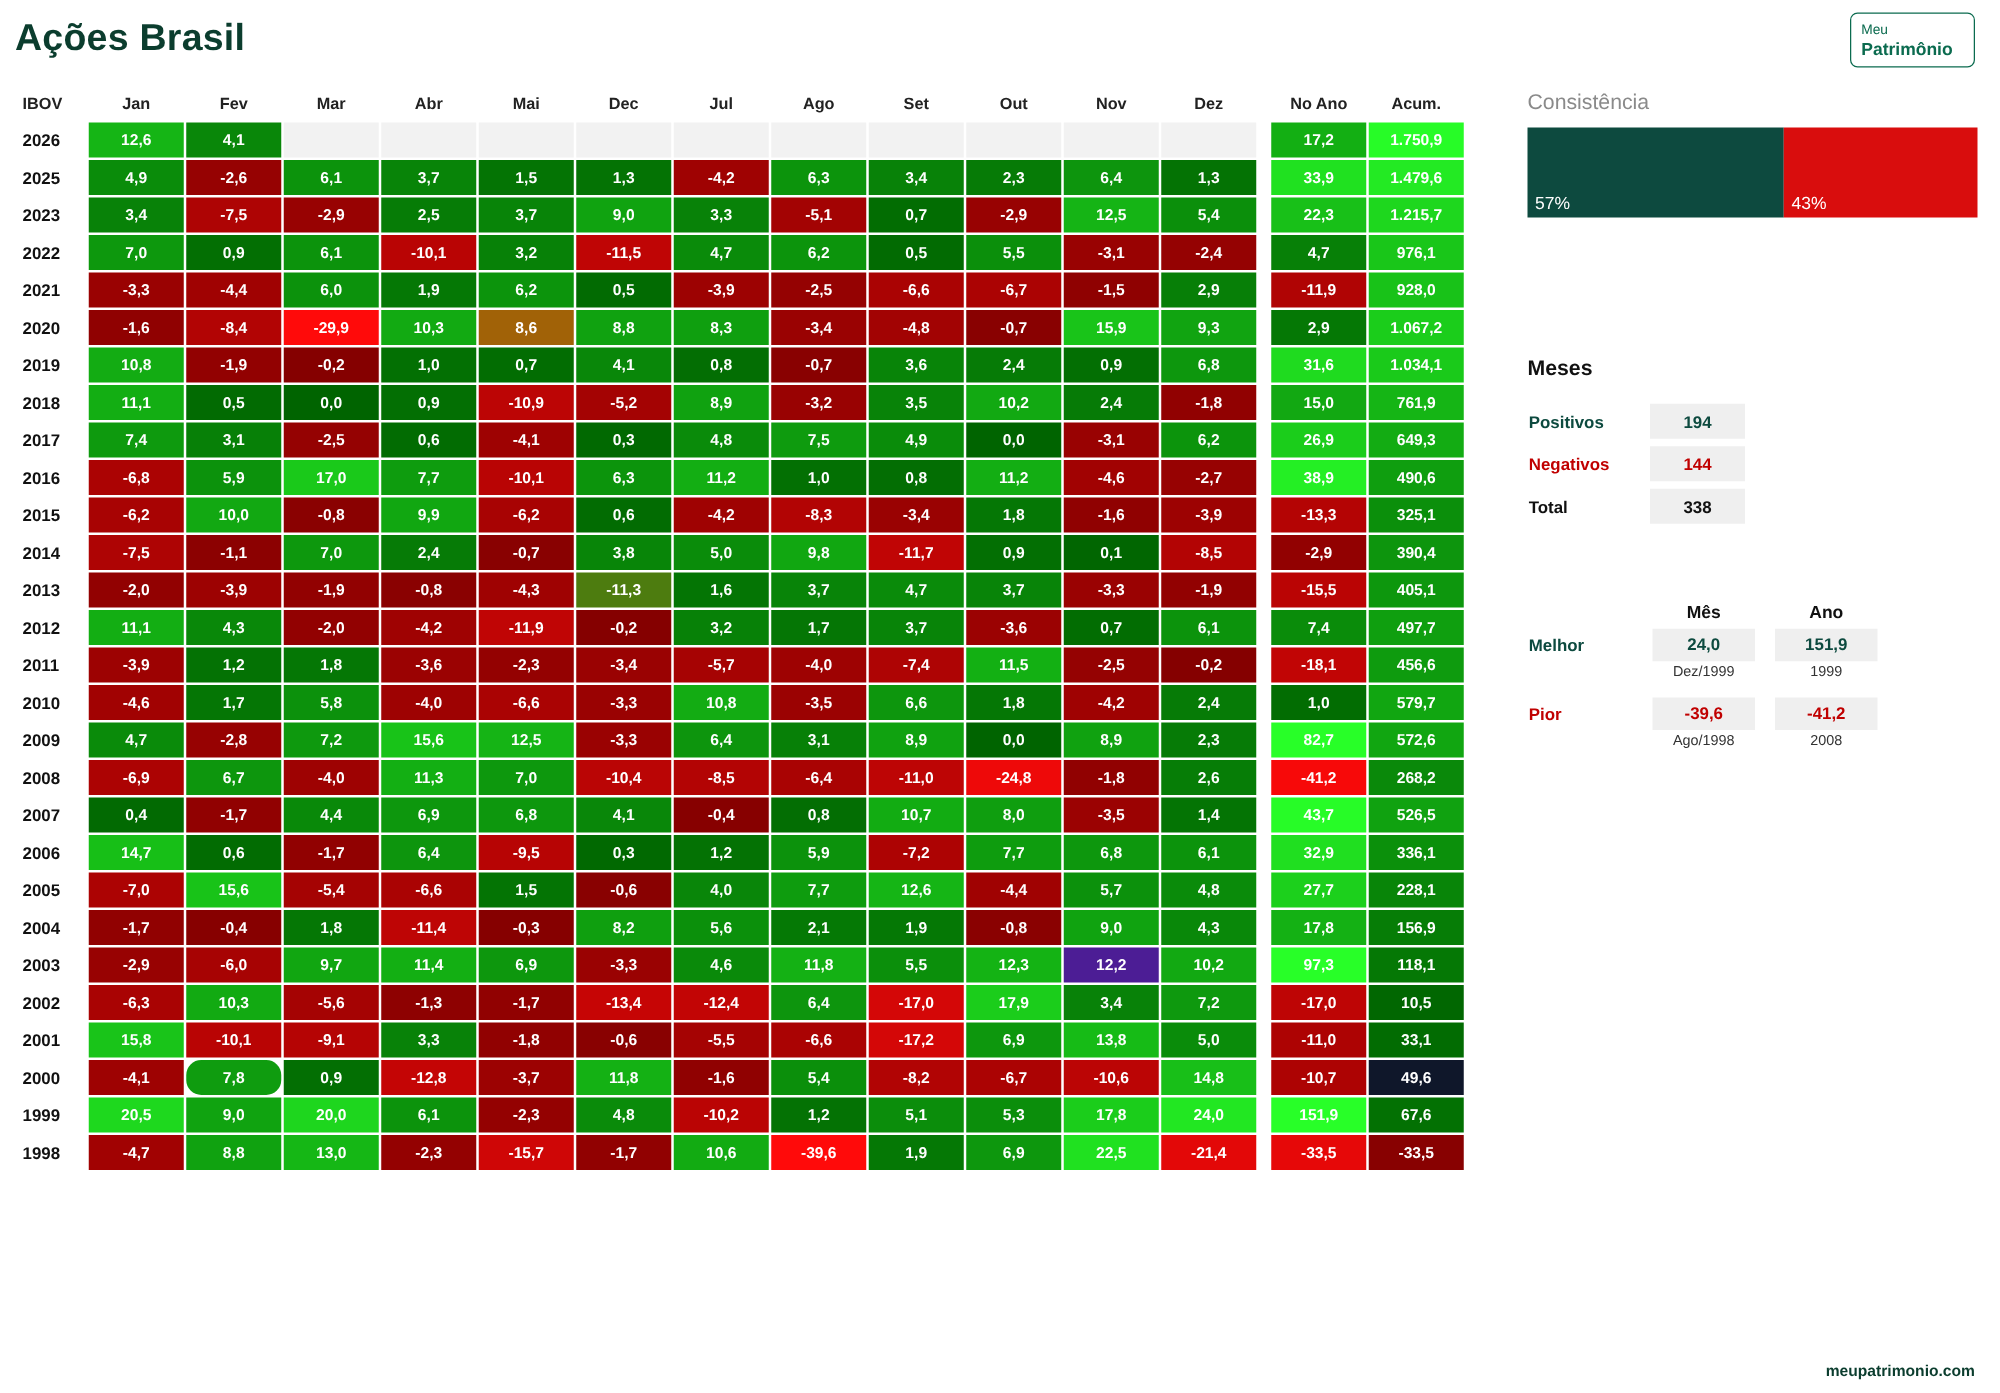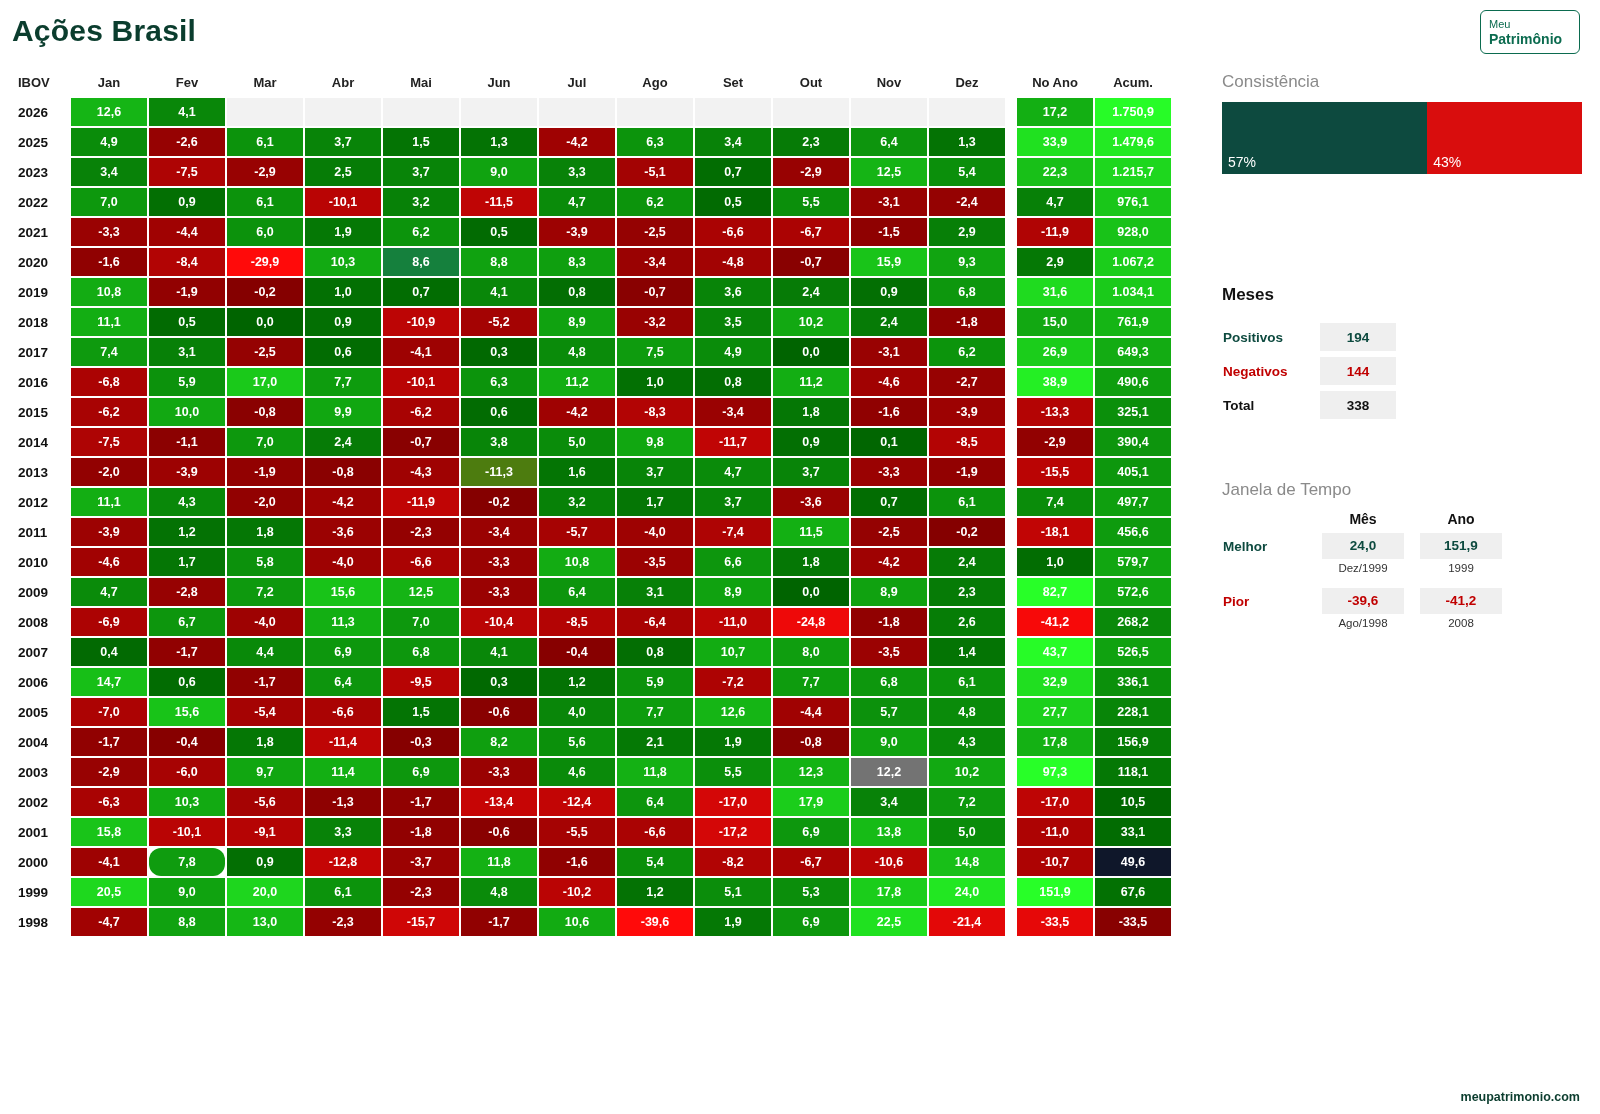--- a/index.html
+++ b/index.html
@@ -104,21 +104,21 @@
 
 <table class="matrix">
   <thead>
     <tr id="matrix-head">
         <th class="yearhead">IBOV</th>
         <th>Jan</th>
         <th>Fev</th>
         <th>Mar</th>
         <th>Abr</th>
         <th>Mai</th>
-        <th>Jun</th>
+        <th>Dec</th>
         <th>Jul</th>
         <th>Ago</th>
         <th>Set</th>
         <th>Out</th>
         <th>Nov</th>
         <th>Dez</th>
         <th class="spacer"></th>
         <th>No Ano</th>
         <th>Acum.</th>
       </tr>
@@ -213,21 +213,21 @@
         <td class="spacer"></td>
         <td class="cell" style="background: rgb(176, 4, 4);">-11,9</td>
         <td class="cell" style="background: rgb(24, 194, 24);">928,0</td>
       </tr>
       <tr>
         <td class="year">2020</td>
         <td class="cell" style="background: rgb(144, 1, 1);">-1,6</td>
         <td class="cell" style="background: rgb(178, 4, 4);">-8,4</td>
         <td class="cell" style="background: rgb(255, 10, 10);">-29,9</td>
         <td class="cell" style="background: rgb(18, 170, 18);">10,3</td>
-        <td class="cell" style="background: #15803d;">8,6</td>
+        <td class="cell" style="background: #a16207;">8,6</td>
         <td class="cell" style="background: rgb(16, 162, 16);">8,8</td>
         <td class="cell" style="background: rgb(15, 159, 15);">8,3</td>
         <td class="cell" style="background: rgb(154, 2, 2);">-3,4</td>
         <td class="cell" style="background: rgb(162, 3, 3);">-4,8</td>
         <td class="cell" style="background: rgb(137, 1, 1);">-0,7</td>
         <td class="cell" style="background: rgb(25, 196, 25);">15,9</td>
         <td class="cell" style="background: rgb(17, 164, 17);">9,3</td>
         <td class="spacer"></td>
         <td class="cell" style="background: rgb(5, 120, 5);">2,9</td>
         <td class="cell" style="background: rgb(27, 205, 27);">1.067,2</td>
@@ -525,21 +525,21 @@
         <td class="cell" style="background: rgb(152, 2, 2);">-2,9</td>
         <td class="cell" style="background: rgb(167, 3, 3);">-6,0</td>
         <td class="cell" style="background: rgb(17, 166, 17);">9,7</td>
         <td class="cell" style="background: rgb(19, 175, 19); margin-left: 36px;">11,4</td>
         <td class="cell" style="background: rgb(13, 151, 13);">6,9</td>
         <td class="cell" style="background: rgb(154, 2, 2);">-3,3</td>
         <td class="cell" style="background: rgb(10, 138, 10);">4,6</td>
         <td class="cell" style="background: rgb(20, 177, 20);">11,8</td>
         <td class="cell" style="background: rgb(11, 143, 11);">5,5</td>
         <td class="cell" style="background: rgb(20, 179, 20);">12,3</td>
-        <td class="cell" style="background: #737373;">12,2</td>
+        <td class="cell" style="background: #4c1d95;">12,2</td>
         <td class="cell" style="background: rgb(18, 169, 18);">10,2</td>
         <td class="spacer"></td>
         <td class="cell" style="background: rgb(40, 255, 40);">97,3</td>
         <td class="cell" style="background: rgb(5, 120, 5);">118,1</td>
       </tr>
       <tr>
         <td class="year">2002</td>
         <td class="cell" style="background: rgb(169, 3, 3);">-6,3</td>
         <td class="cell" style="background: rgb(18, 170, 18);">10,3</td>
         <td class="cell" style="background: rgb(165, 3, 3);">-5,6</td>
@@ -657,21 +657,20 @@
     </tr>
     <tr>
       <td class="lbl tot">Total</td>
       <td class="val tot">338</td>
     </tr>
   </tbody>
     </table>
 </div>
 
 <div class="panel" id="janela">
-  <div class="hdr">Janela de Tempo</div>
   <table>
     <tbody>
         <tr>
       <th></th>
       <th>Mês</th>
       <th>Ano</th>
     </tr>
     <tr>
       <td class="rowlbl good">Melhor</td>
       <td class="box">

